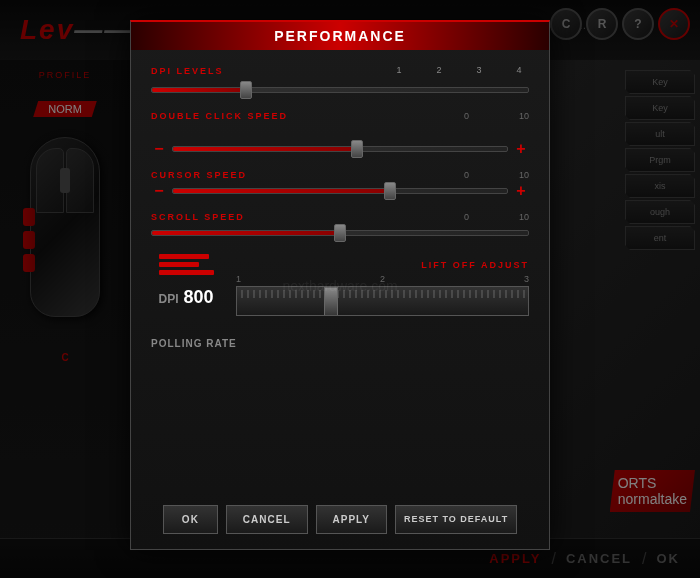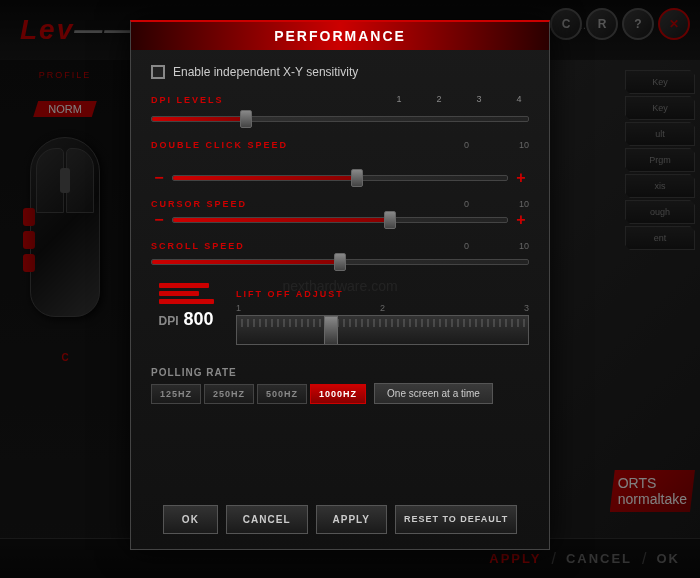--- a/index.html
+++ b/index.html
@@ -625,24 +625,20 @@
 <div class="dialog-overlay"></div>
 
 <div class="dialog">
 
   <div class="dialog-title-bar">
     <span class="dialog-title">Performance</span>
   </div>
 
   <div class="dialog-content">
 
-    <div class="checkbox-row">
-      <div class="checkbox-box"></div>
-      <span class="checkbox-label">Enable independent X-Y sensitivity</span>
-    </div>
 
     <div class="slider-section">
       <div class="slider-header">
         <span class="slider-title">DPI LEVELS</span>
         <div class="dpi-slider-numbers">
           <span class="slider-num" style="margin-right:20px;">1</span>
           <span class="slider-num" style="margin-right:20px;">2</span>
           <span class="slider-num" style="margin-right:20px;">3</span>
           <span class="slider-num">4</span>
         </div>
@@ -712,27 +708,27 @@
     </div>
 
     <div style="display:flex;gap:15px;align-items:flex-start;margin-top:5px;">
 
       <div style="display:flex;flex-direction:column;align-items:center;min-width:70px;">
         <div class="dpi-bars">
           <div class="dpi-bar" style="width:50px;"></div>
           <div class="dpi-bar" style="width:40px;"></div>
           <div class="dpi-bar" style="width:55px;"></div>
         </div>
-        <div class="dpi-value-display" style="margin-top:5px;">
+        <div class="dpi-value-display" style="margin-top:12px;">
           <span class="dpi-text-label">DPI</span>
           <span class="dpi-number">800</span>
         </div>
       </div>
 
-      <div class="ruler-section" style="flex:1;">
+      <div class="ruler-section" style="flex:1;text-align:right;">
         <span class="slider-title">LIFT OFF ADJUST</span>
         <div style="display:flex;justify-content:space-between;margin-top:2px;margin-bottom:2px;">
           <span class="range-label">1</span>
           <span class="range-label">2</span>
           <span class="range-label">3</span>
         </div>
         <div class="ruler-track">
           <div style="display:flex;height:100%;align-items:center;">
 
             <div style="display:flex;width:100%;height:100%;position:relative;">
@@ -746,27 +742,20 @@
               </svg>
               <div class="ruler-thumb" style="left:30%;"></div>
             </div>
           </div>
         </div>
       </div>
     </div>
 
     <div class="polling-section" style="margin-top:10px;">
       <div class="polling-label">POLLING RATE</div>
-      <div class="polling-buttons">
-        <button class="polling-btn">125HZ</button>
-        <button class="polling-btn">250HZ</button>
-        <button class="polling-btn">500HZ</button>
-        <button class="polling-btn active">1000HZ</button>
-        <button class="one-screen-btn">One screen at a time</button>
-      </div>
     </div>
 
   </div>
 
   <div class="dialog-buttons">
     <button class="dialog-btn">OK</button>
     <button class="dialog-btn">CANCEL</button>
     <button class="dialog-btn">APPLY</button>
     <button class="dialog-btn reset">RESET TO DEFAULT</button>
   </div>

